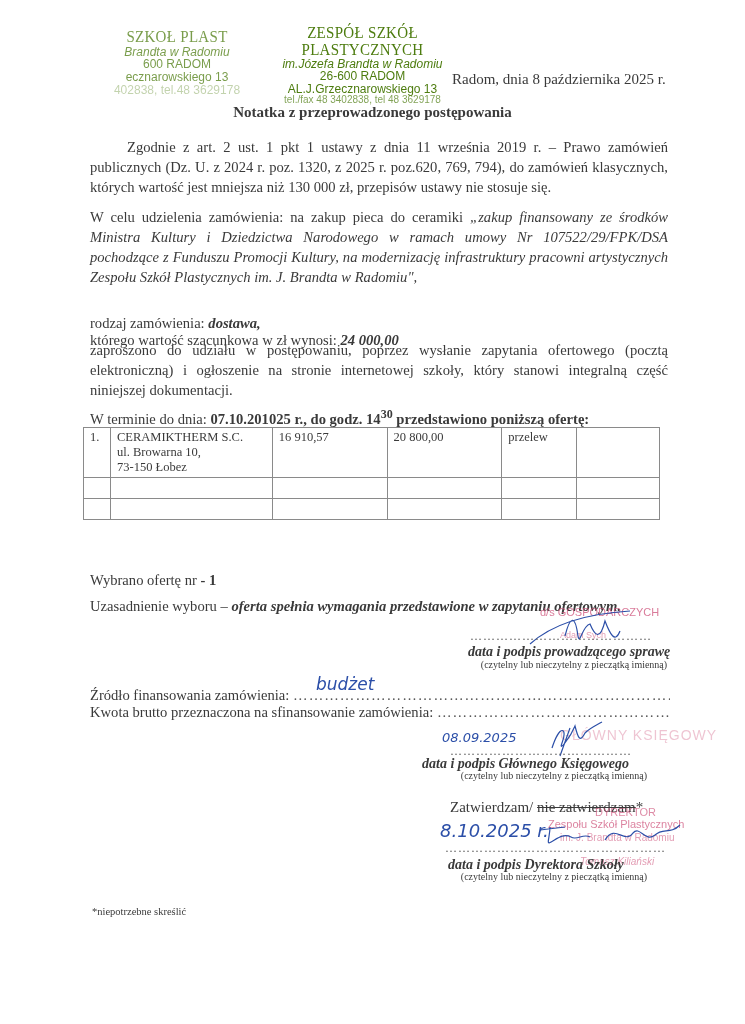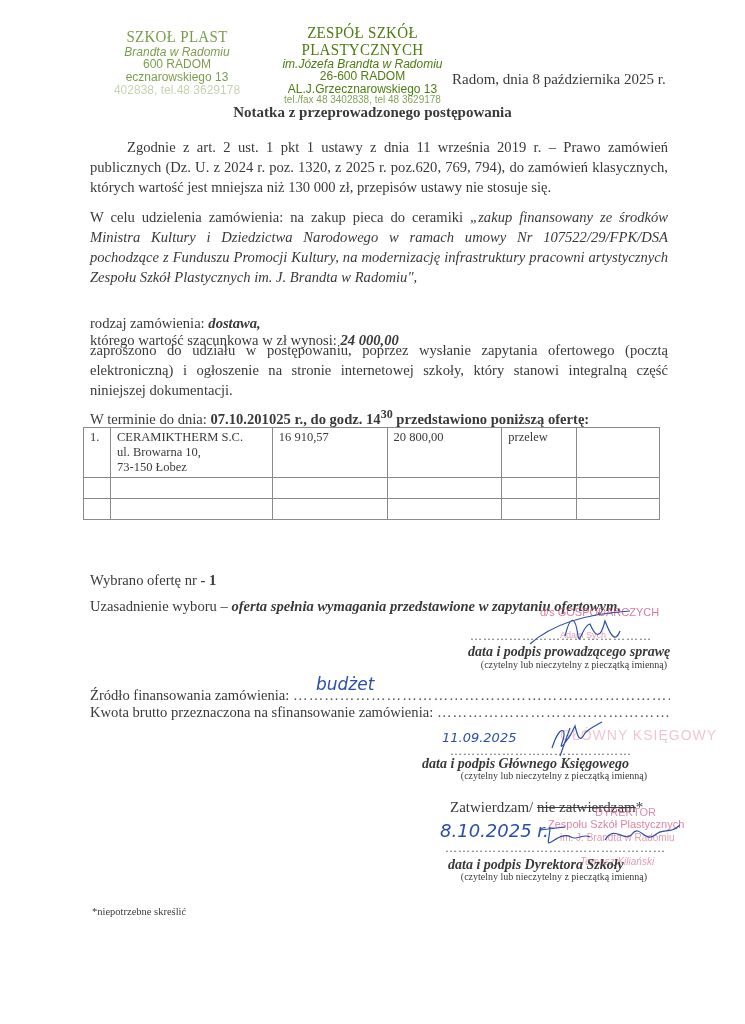--- a/index.html
+++ b/index.html
@@ -133,21 +133,21 @@
 
 <div class="abs para" style="top:685px;text-align:left;white-space:nowrap;overflow:hidden;width:580px;">
   <span>Źródło finansowania zamówienia: </span><span class="dots">……………………………………………………………………………………………………</span>
 </div>
 <div class="abs hand" style="left:316px;top:674px;font-size:17px;">budżet</div>
 <div class="abs para" style="top:702px;text-align:left;white-space:nowrap;overflow:hidden;width:580px;">
   <span>Kwota brutto przeznaczona na sfinansowanie zamówienia: </span><span class="dots">………………………………………………………………</span>
 </div>
 
 <div class="abs pink" style="left:560px;top:727px;font-size:14px;opacity:0.35;letter-spacing:1px;">GŁÓWNY KSIĘGOWY</div>
-<div class="abs hand" style="left:442px;top:730px;font-size:13px;">11.09.2025</div>
+<div class="abs hand" style="left:442px;top:730px;font-size:13px;">08.09.2025</div>
 <svg class="abs" style="left:540px;top:718px;" width="70" height="40">
   <path d="M12 30 C20 5,28 10,22 25 C18 35,30 20,35 8 C38 20,40 25,45 15 C50 10,55 8,62 4 M20 38 L30 10" stroke="#2c4fa8" stroke-width="1.2" fill="none"></path>
 </svg>
 <div class="abs dots" style="left:450px;top:744px;font-size:12px;">……………………………………</div>
 <div class="abs sig-label" style="left:422px;top:756px;width:212px;">data i podpis Głównego Księgowego</div>
 <div class="abs sig-sub" style="left:448px;top:770px;width:212px;">(czytelny  lub nieczytelny z pieczątką  imienną)</div>
 
 <div class="abs" style="left:450px;top:799px;font-size:15px;">
   <span>Zatwierdzam/ </span><span class="strike">nie zatwierdzam</span><span>*</span>
 </div>

